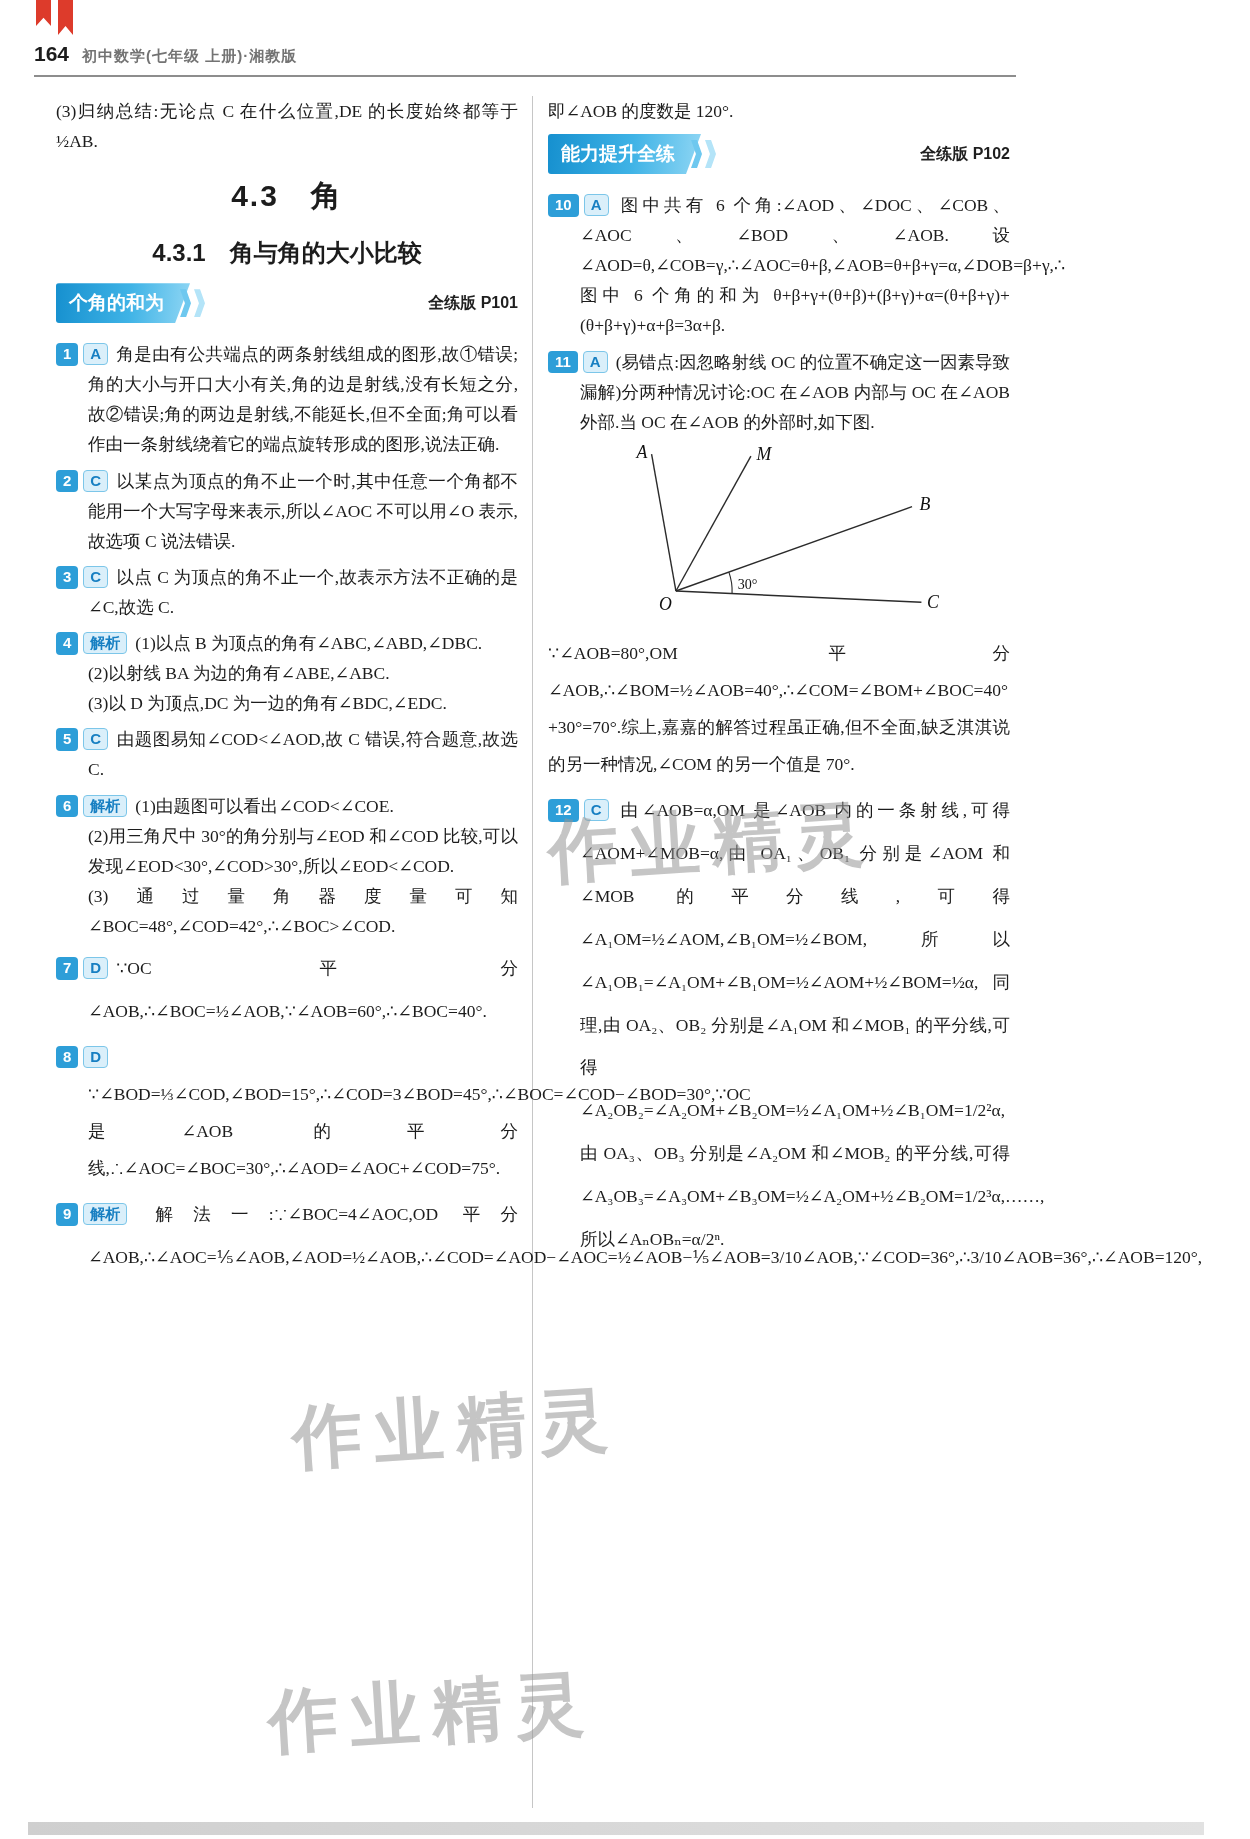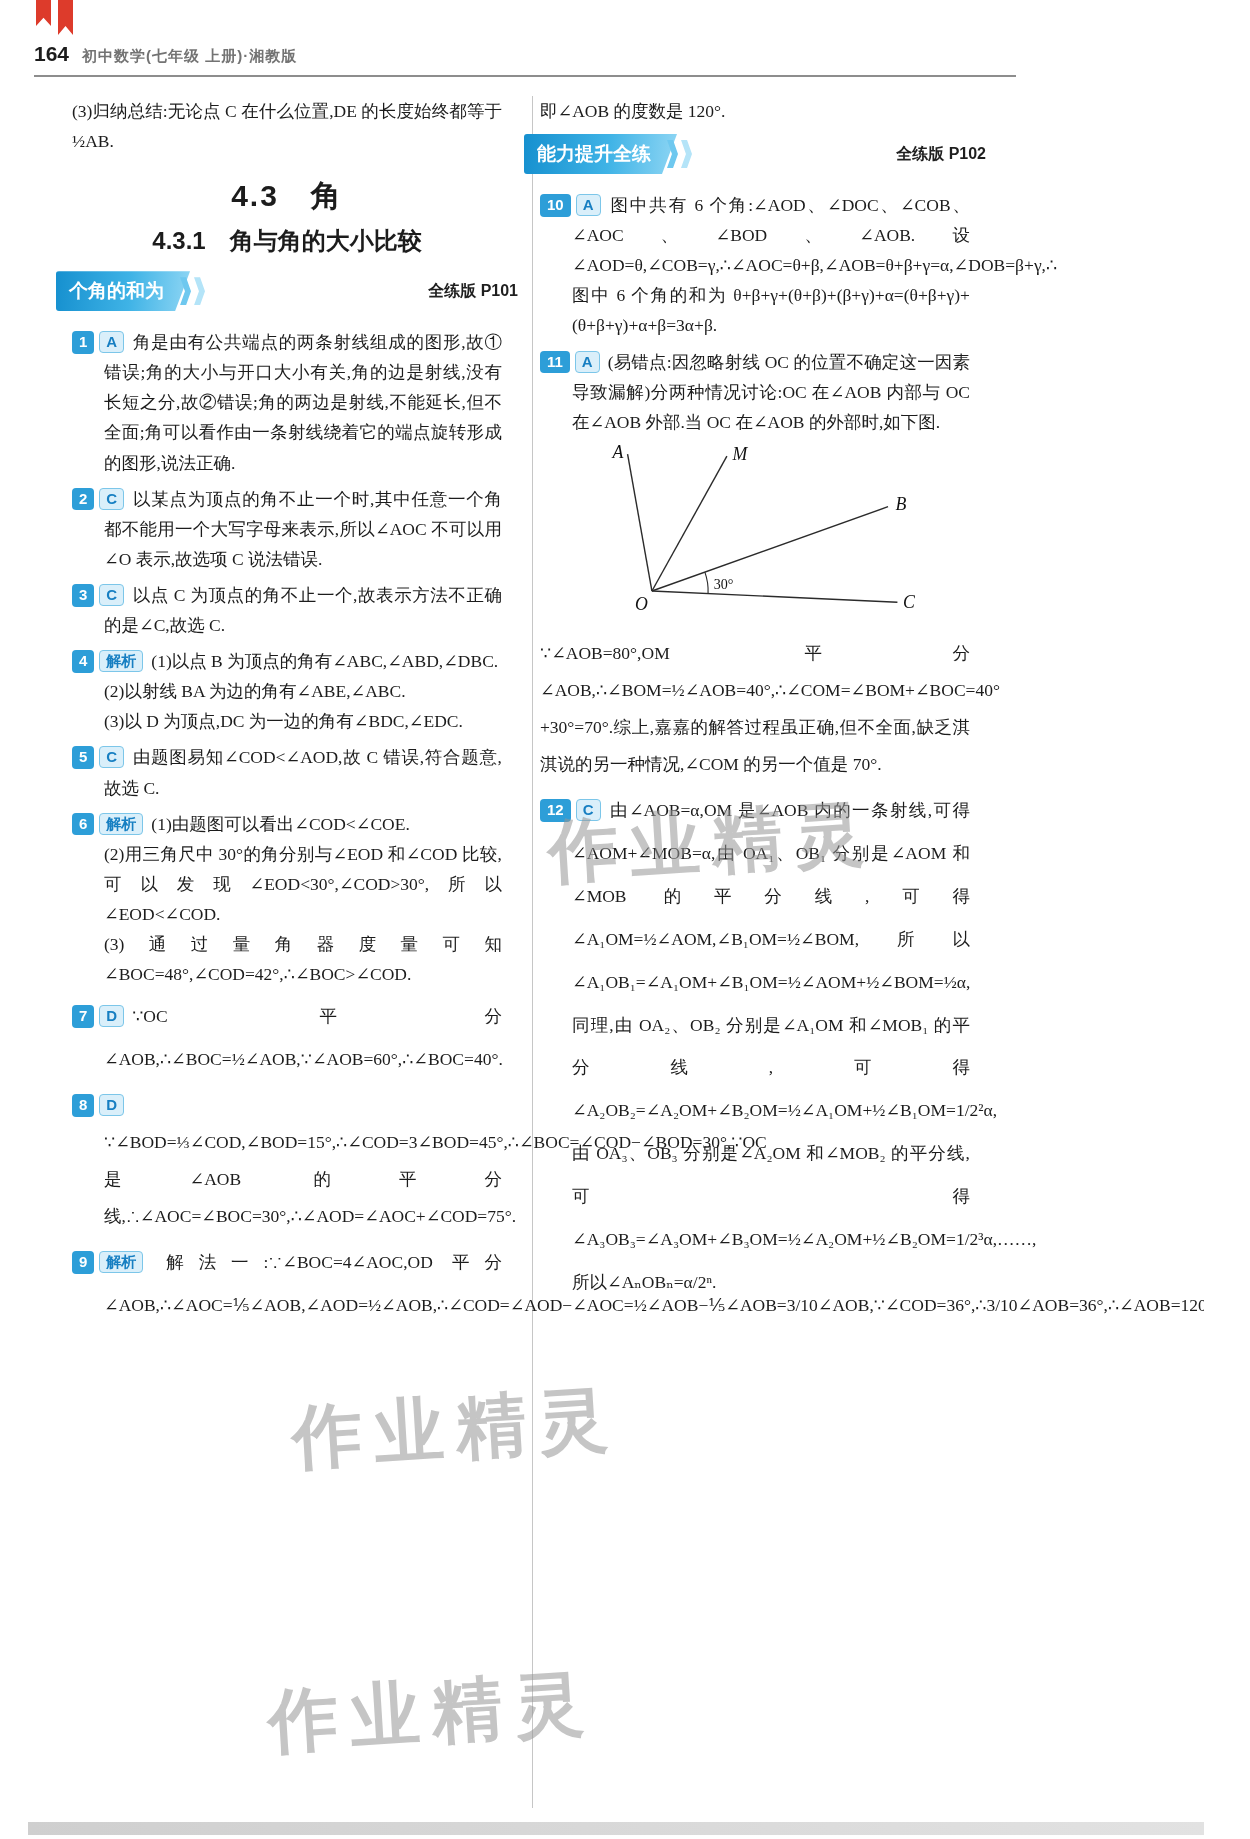--- a/index.html
+++ b/index.html
@@ -16,37 +16,37 @@
   .page-head {
     position: absolute; left: 34px; top: 42px; width: 982px;
     display: flex; align-items: baseline; gap: 13px;
     border-bottom: 2px solid #8d8d8d; padding-bottom: 9px;
   }
   .page-num { font: bold 21px "Liberation Sans", sans-serif; }
   .head-title { font: bold 15px "Liberation Sans", sans-serif; color: #737373; letter-spacing: 1px; }
   .divider { position: absolute; left: 532px; top: 96px; height: 1712px; width: 1px; background: #c6c6c6; }
   .col { position: absolute; top: 96px; width: 462px; }
   .col-left { left: 56px; }
-  .col-right { left: 524px; }
-  .para { margin: 0 16px 6px; font-size: 17.5px; line-height: 1.72; text-align: justify; }
+  .col-right { left: 548px; }
+  .para { margin: 0 0 6px; font-size: 17.5px; line-height: 1.72; text-align: justify; }
   .hang { padding-left: 32px; text-indent: -32px; }
   .t-semi { line-height: 2.12; }
   .t-tall { line-height: 2.45; }
   .item-text { white-space: pre-line; }
   .badge-num {
     display: inline-block; text-indent: 0; background: #2d9ed8; color: #fff;
     font: bold 15px "Liberation Sans", sans-serif; line-height: 1.25;
     padding: 2px 7px; border-radius: 4px; margin-right: 5px; vertical-align: 1px;
   }
   .badge-ans {
     display: inline-block; text-indent: 0; background: #daeffa; color: #177fc2;
     border: 1px solid #7cc6e9; font: bold 15px "Liberation Sans", sans-serif;
     line-height: 1.2; padding: 1px 6px; border-radius: 4px; margin-right: 8px; vertical-align: 1px;
   }
-  .h1 { margin: 20px 0 8px; text-align: center; font: bold 30px "Liberation Sans", sans-serif; letter-spacing: 2px; }
+  .h1 { margin: 20px 0 20px; text-align: center; font: bold 30px "Liberation Sans", sans-serif; letter-spacing: 2px; }
   .h2 { margin: 0 0 14px; text-align: center; font: bold 24px "Liberation Sans", sans-serif; }
   .banner-row { display: flex; align-items: center; justify-content: space-between; margin: 8px 0 16px; }
   .banner-wrap { display: flex; align-items: center; }
   .banner {
     display: inline-block; color: #fff; font: bold 19px "Liberation Sans", sans-serif;
     background: linear-gradient(95deg, #1690cf 0%, #3fb3e6 55%, #8fd6f4 100%);
     padding: 7px 26px 7px 13px; border-radius: 3px 0 0 3px;
     clip-path: polygon(0 0, 100% 0, calc(100% - 15px) 100%, 0 100%);
   }
   .chev { width: 11px; height: 28px; clip-path: polygon(0 0,55% 0,100% 50%,55% 100%,0 100%,45% 50%); }

